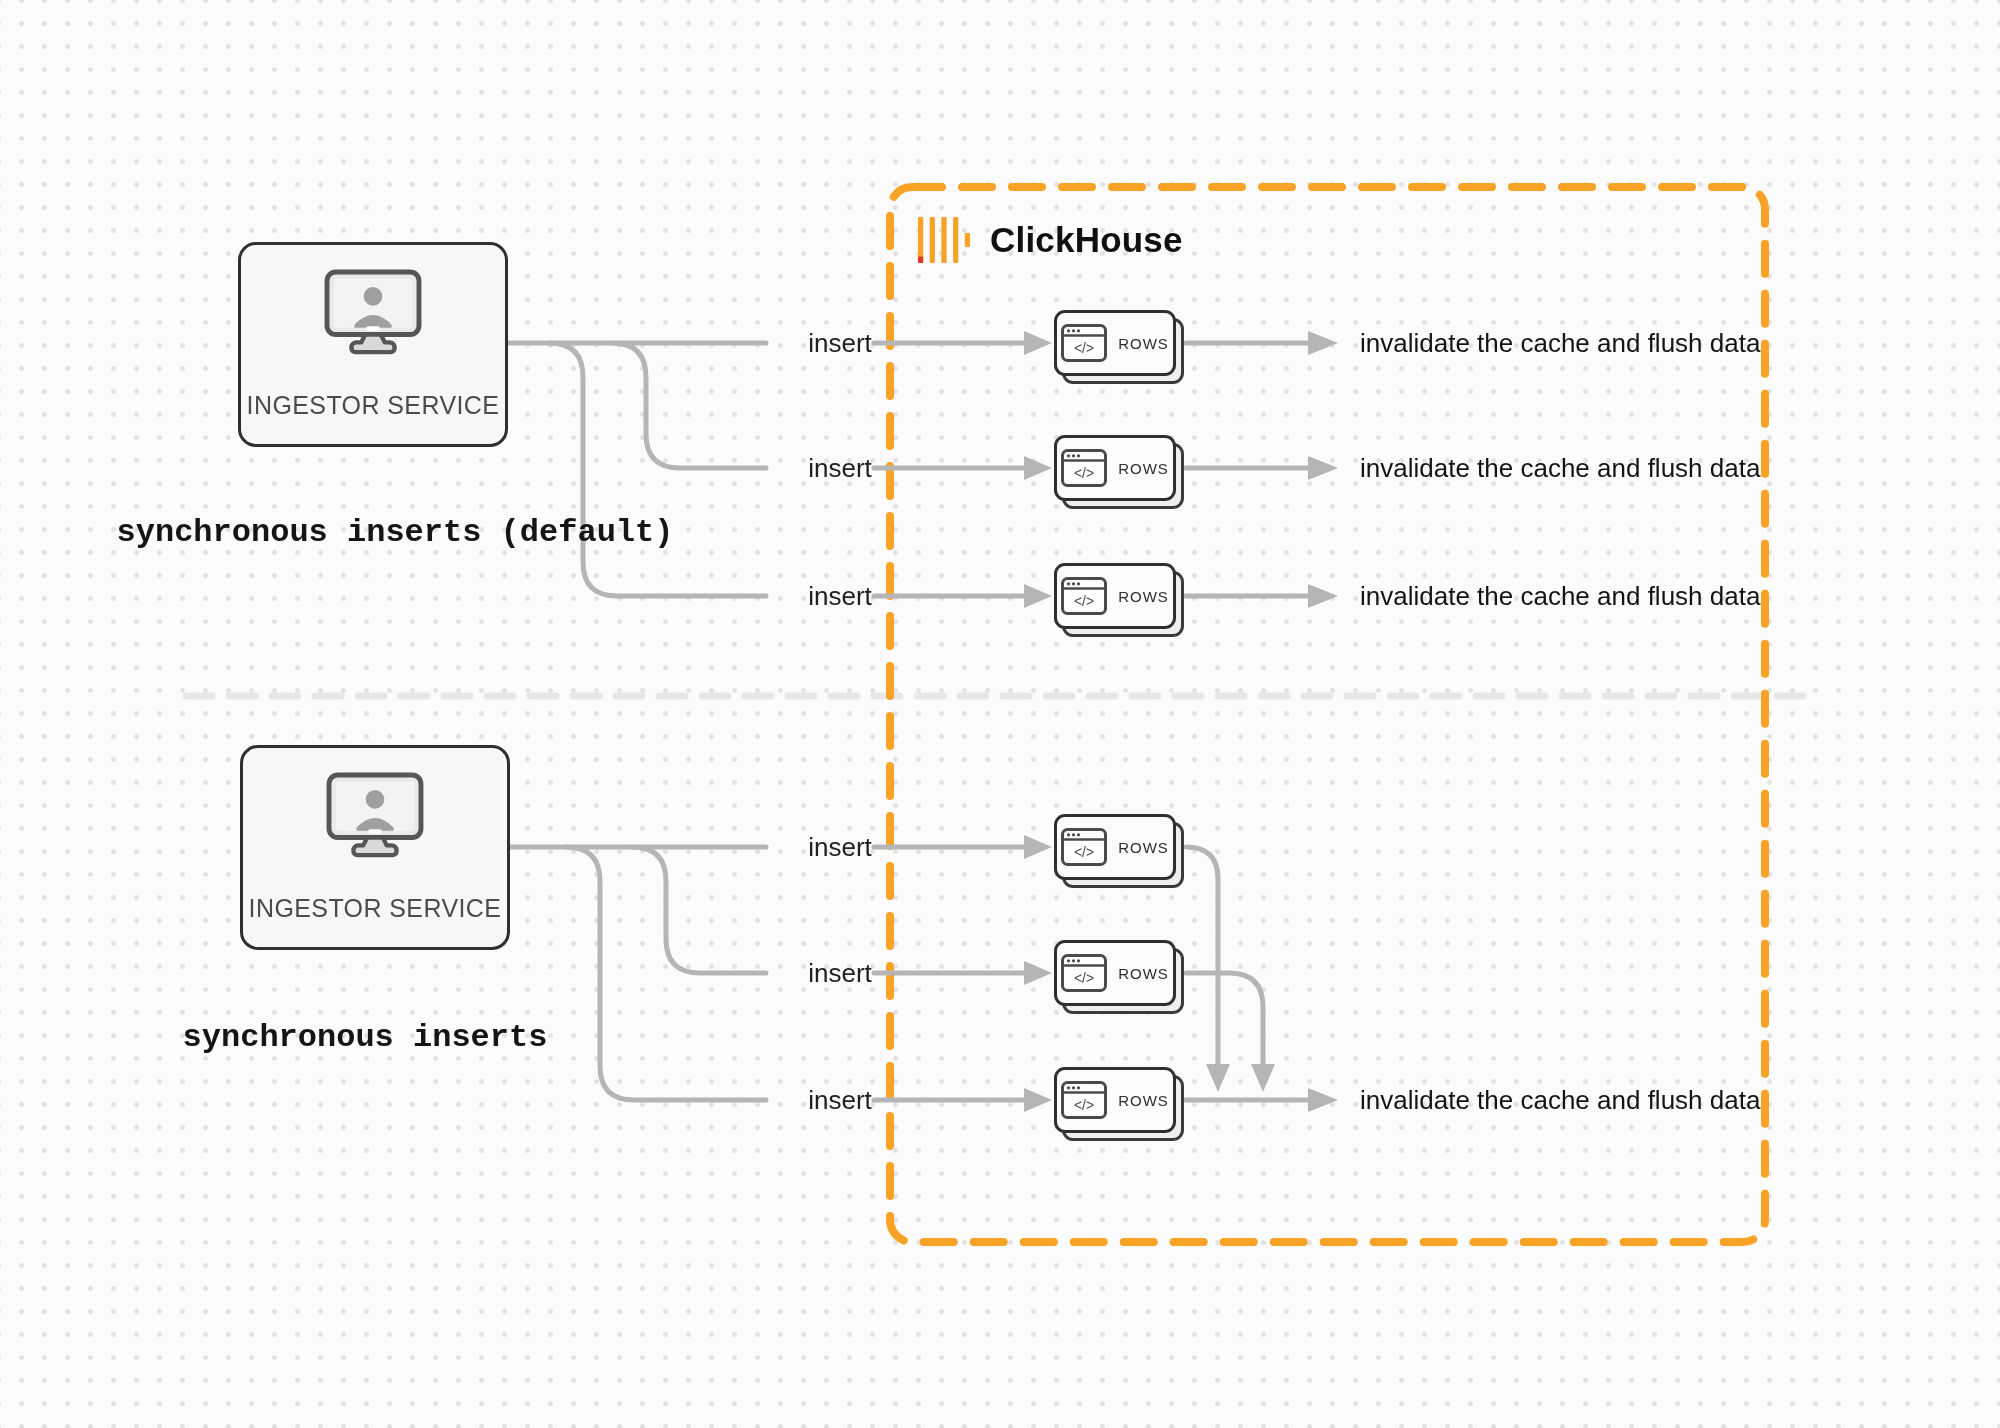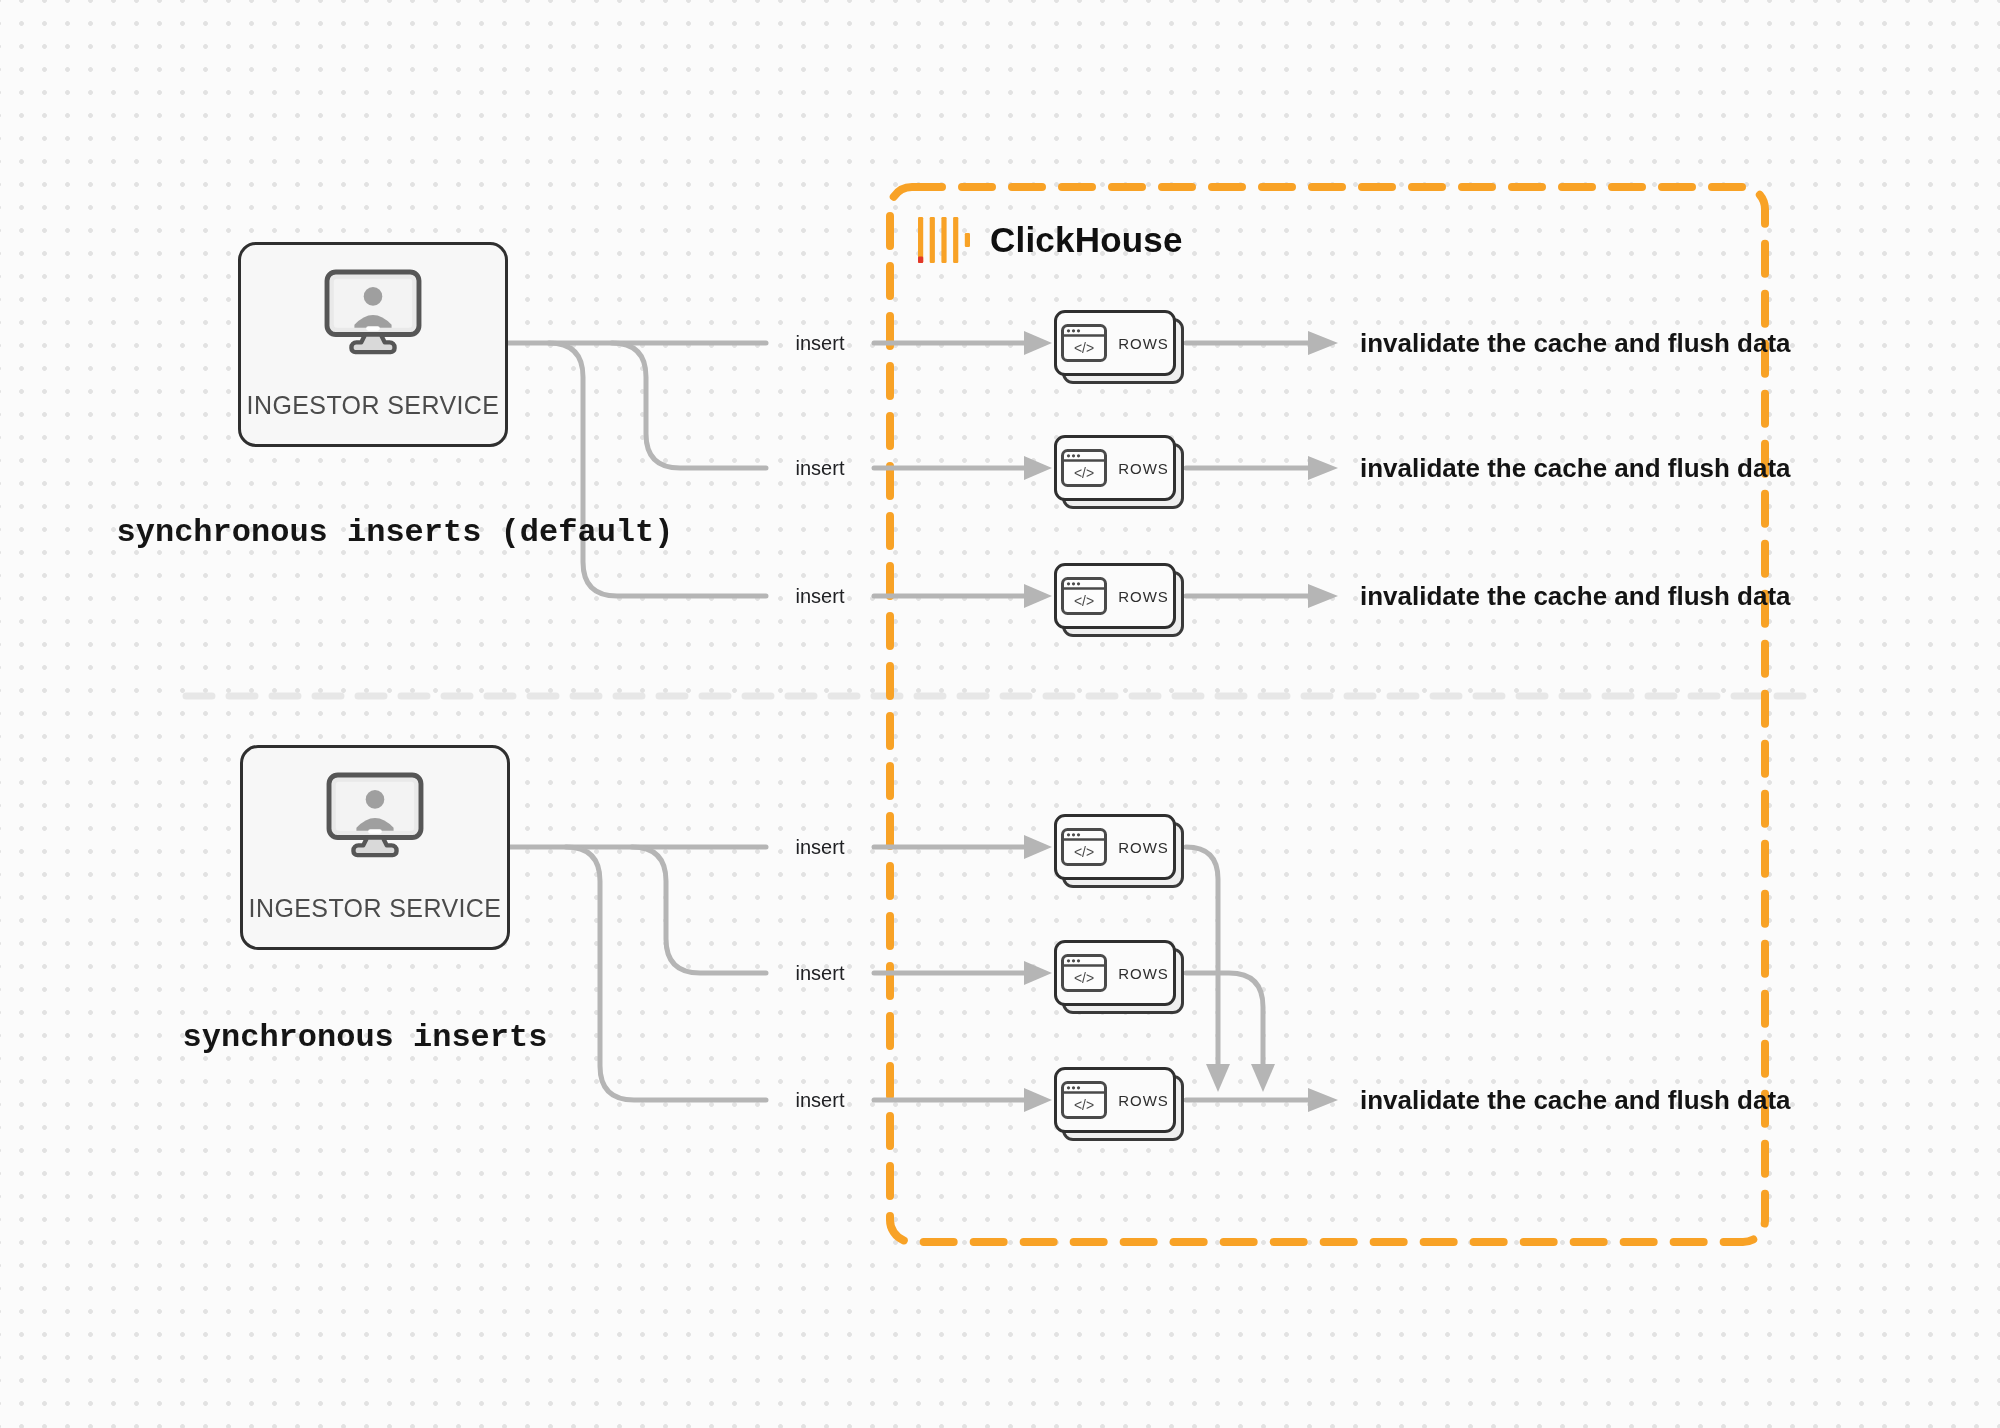--- a/index.html
+++ b/index.html
@@ -29,22 +29,22 @@
     border-radius:11px;background:#EFEFEF;box-sizing:border-box;
   }
   .rows-card .front{
     position:absolute;left:0;top:0;width:122px;height:66px;border:3px solid #2F2F2F;
     border-radius:11px;background:#FBFBFB;box-sizing:border-box;
     display:flex;align-items:center;justify-content:center;gap:11px;
   }
   .rows-label{font-size:15px;font-weight:500;letter-spacing:1px;color:#2E2E2E;}
 
   
-  .insert-label{position:absolute;transform:translate(-50%,-50%);font-size:20px;color:#202124;white-space:nowrap;}
-  .result-label{position:absolute;transform:translate(0,-50%);font-size:26px;color:#141414;white-space:nowrap;font-weight:bold;}
+  .insert-label{position:absolute;transform:translate(-50%,-50%);font-size:26px;color:#202124;white-space:nowrap;margin-left:20px;}
+  .result-label{position:absolute;transform:translate(0,-50%);font-size:26px;color:#141414;white-space:nowrap;}
 
   
   .ch-brand{position:absolute;left:918px;top:216px;display:flex;align-items:center;gap:18px;}
   .ch-name{font-size:35px;font-weight:600;color:#101010;letter-spacing:.2px;}
 </style>
 </head>
 <body>
 
 <div class="canvas">
 

